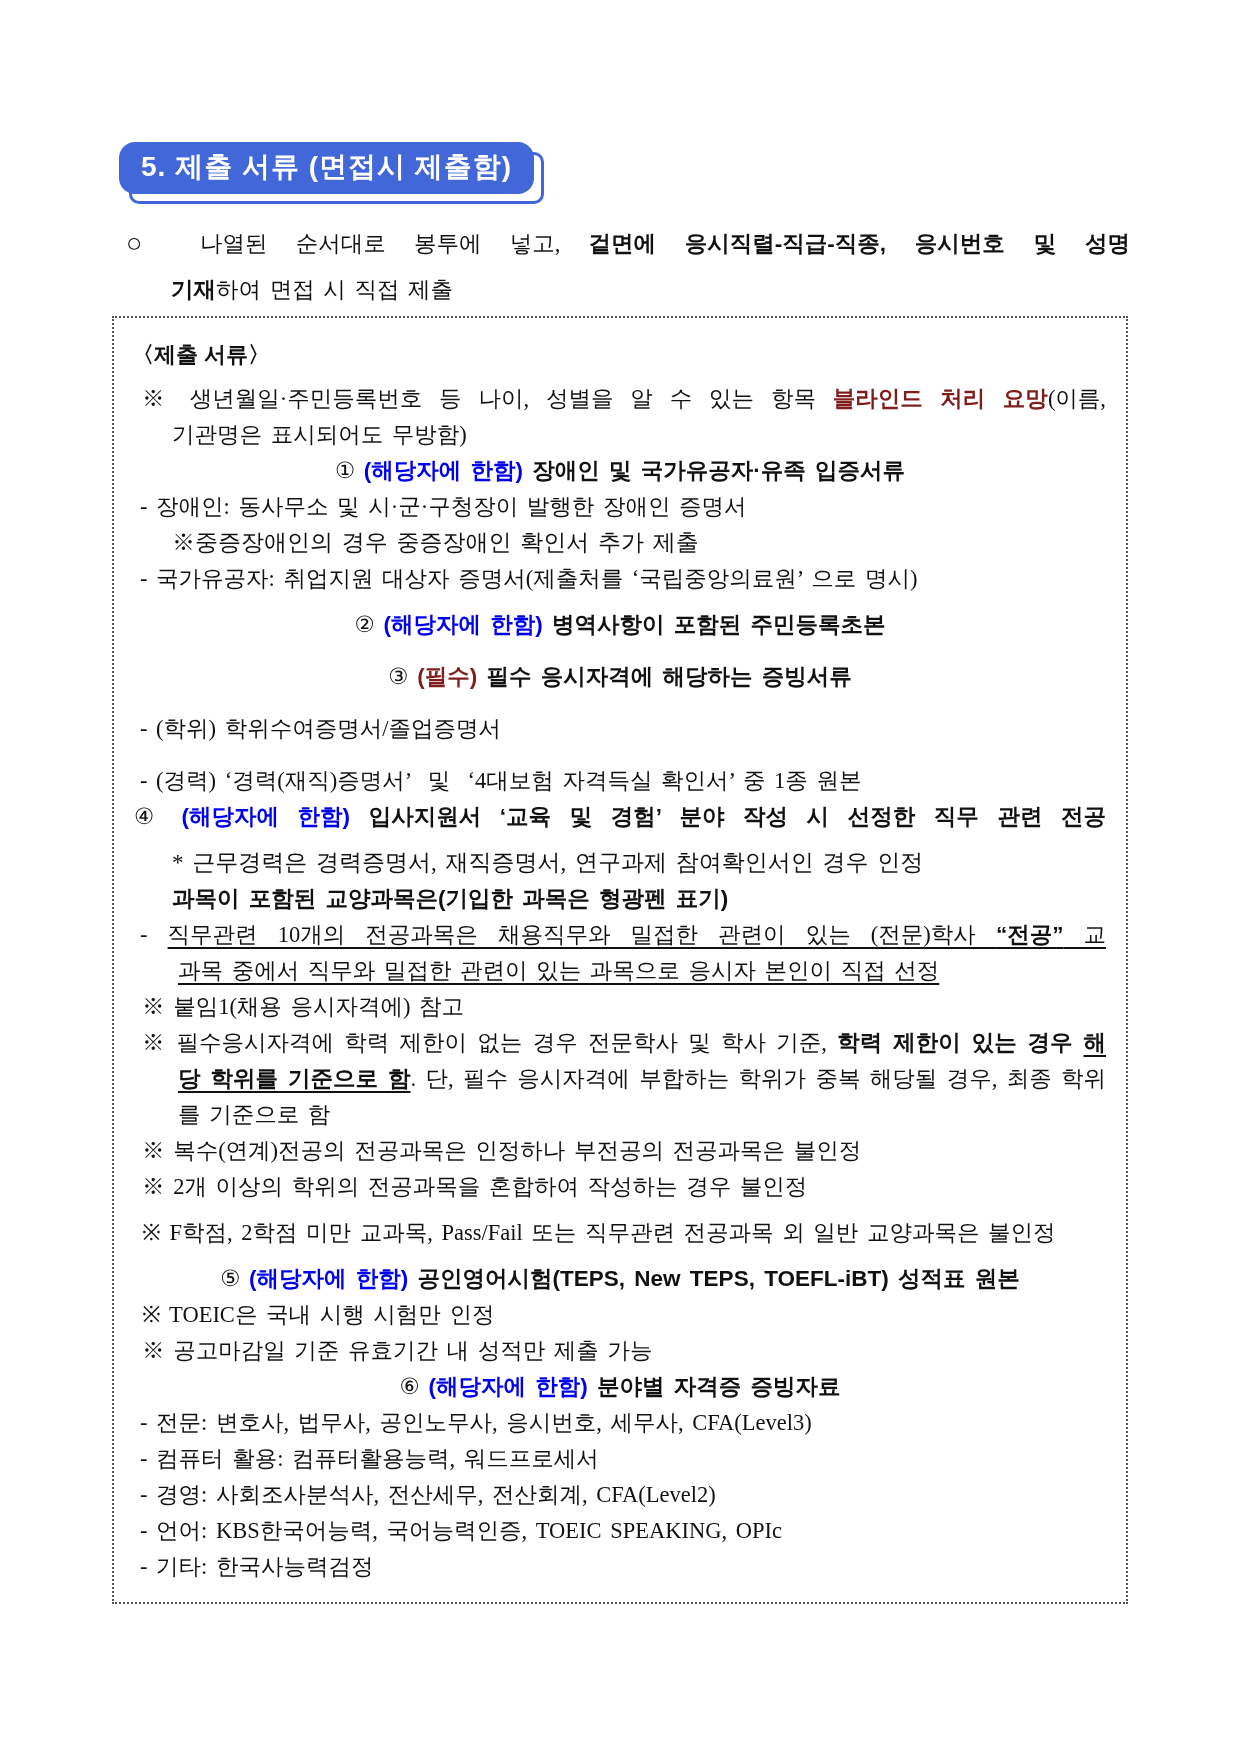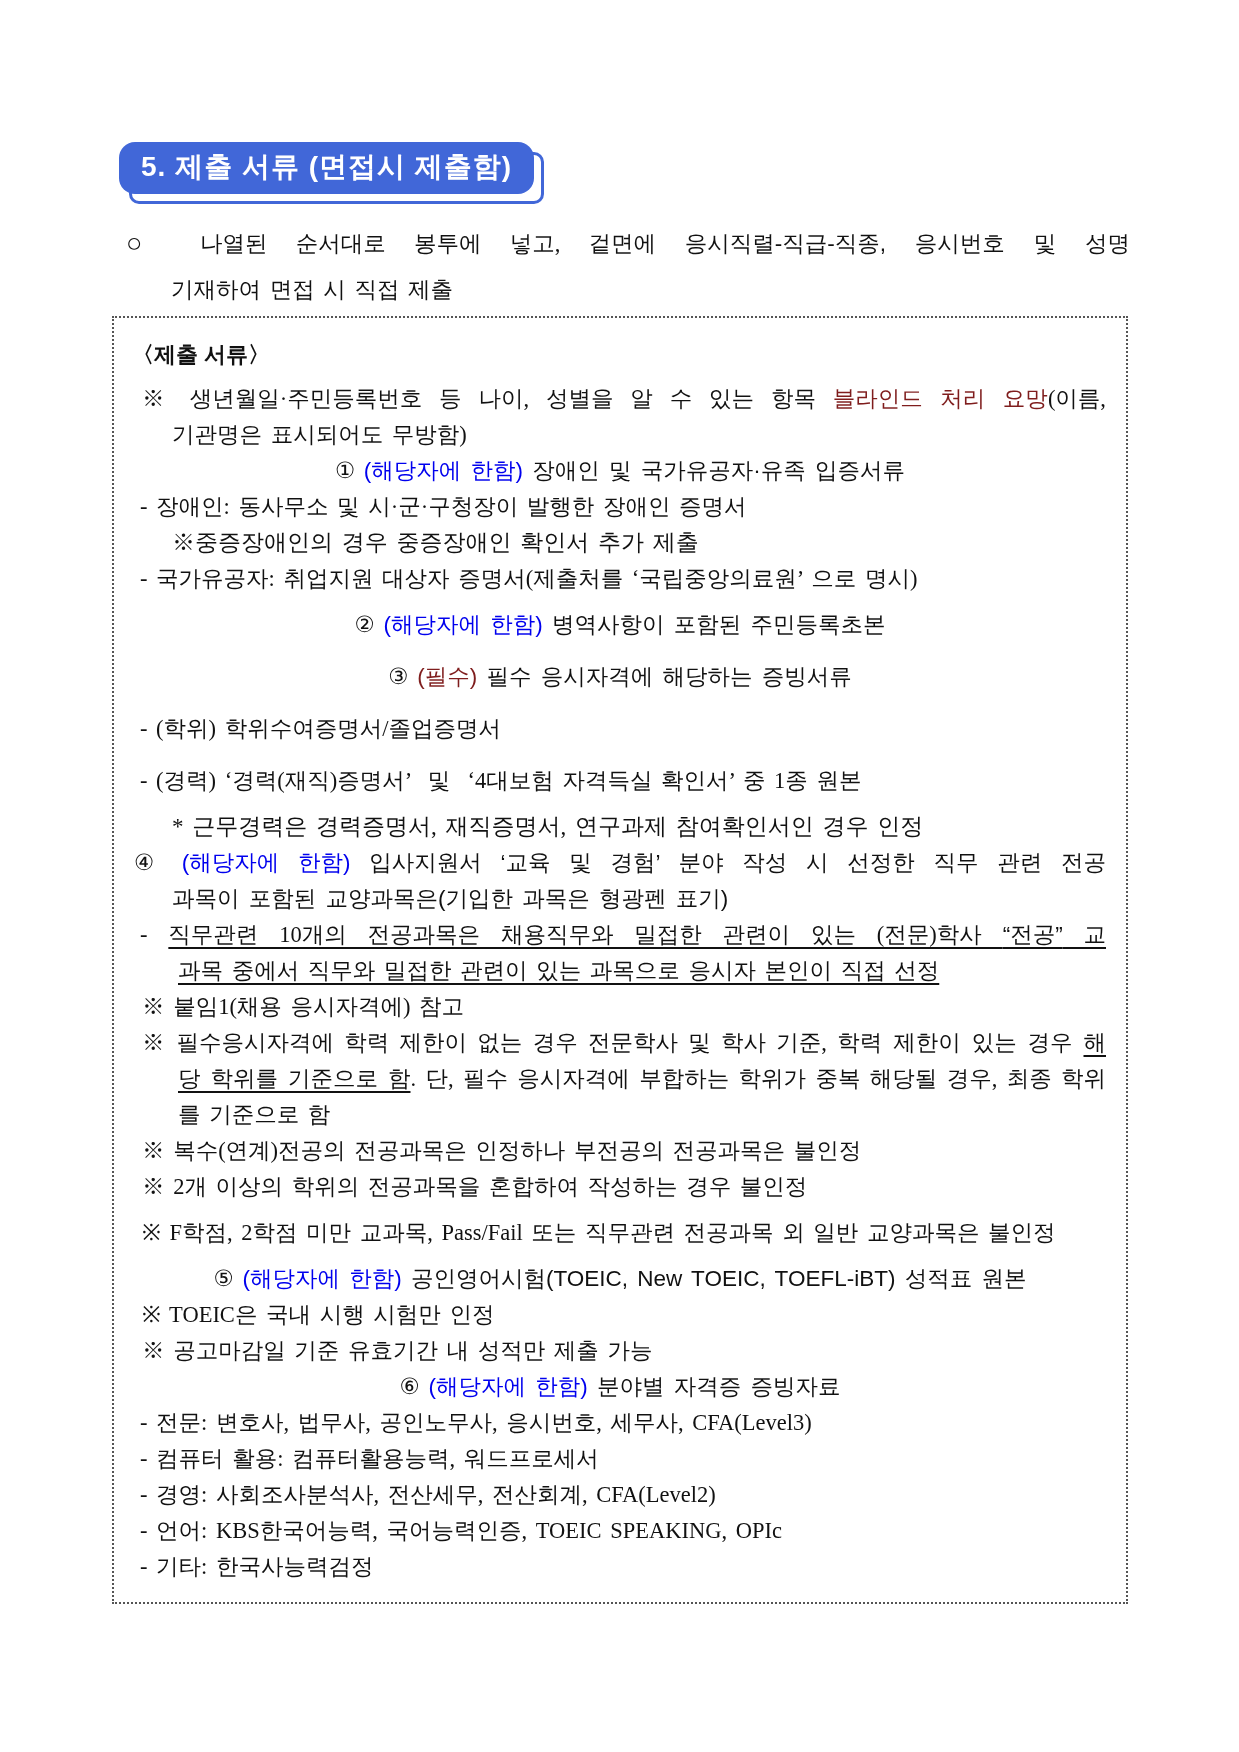--- a/index.html
+++ b/index.html
@@ -94,21 +94,21 @@
   .gap-sm{margin-top:16px;}
   .gap-md{margin-top:22px;}
   .just{text-align:justify;text-align-last:justify;}
 
   
   .seg{white-space:pre-wrap;}
   .s-plain{}
   .s-small{font-size:23px;margin-left:32px;}
   .s-bold,.s-blue,.s-red,.s-boldu{
     font-family:"Liberation Sans","DejaVu Sans",sans-serif;
-    font-weight:normal;
+    font-weight:bold;
     margin-top:28px;
   }
   .s-blue{color:#0000ee;}
   .s-red{color:#7f1d1d;}
   .s-u{text-decoration:underline;text-underline-offset:5px;}
   .s-boldu{text-decoration:underline;text-underline-offset:5px;}
 </style>
 </head>
 <body>
 
@@ -129,33 +129,33 @@
         <div class="line i2 just"><span class="seg s-plain">※ 생년월일·주민등록번호 등 나이, 성별을 알 수 있는 항목 </span><span class="seg s-red">블라인드 처리 요망</span><span class="seg s-plain">(이름,</span></div>
         <div class="line icont"><span class="seg s-plain">기관명은 표시되어도 무방함)</span></div>
         <div class="line i0"><span class="seg s-plain">① </span><span class="seg s-blue">(해당자에 한함) </span><span class="seg s-bold">장애인 및 국가유공자·유족 입증서류</span></div>
         <div class="line i1"><span class="seg s-plain">- 장애인: 동사무소 및 시·군·구청장이 발행한 장애인 증명서</span></div>
         <div class="line i1"><span class="seg s-small">※중증장애인의 경우 중증장애인 확인서 추가 제출</span></div>
         <div class="line i1"><span class="seg s-plain">- 국가유공자: 취업지원 대상자 증명서(제출처를 ‘국립중앙의료원’ 으로 명시)</span></div>
         <div class="line i0 gap-sm"><span class="seg s-plain">② </span><span class="seg s-blue">(해당자에 한함) </span><span class="seg s-bold">병역사항이 포함된 주민등록초본</span></div>
         <div class="line i0 gap-md"><span class="seg s-plain">③ </span><span class="seg s-red">(필수) </span><span class="seg s-bold">필수 응시자격에 해당하는 증빙서류</span></div>
         <div class="line i1 gap-md"><span class="seg s-plain">- (학위) 학위수여증명서/졸업증명서</span></div>
         <div class="line i1 gap-md"><span class="seg s-plain">- (경력) ‘경력(재직)증명서’  및  ‘4대보험 자격득실 확인서’ 중 1종 원본</span></div>
+        <div class="line i0 just"><span class="seg s-plain">④ </span><span class="seg s-blue">(해당자에 한함) </span><span class="seg s-bold">입사지원서 ‘교육 및 경험’ 분야 작성 시 선정한 직무 관련 전공</span></div>
         <div class="line i1 gap-sm"><span class="seg s-small">* 근무경력은 경력증명서, 재직증명서, 연구과제 참여확인서인 경우 인정</span></div>
-        <div class="line i0 just"><span class="seg s-plain">④ </span><span class="seg s-blue">(해당자에 한함) </span><span class="seg s-bold">입사지원서 ‘교육 및 경험’ 분야 작성 시 선정한 직무 관련 전공</span></div>
         <div class="line icont"><span class="seg s-bold">과목이 포함된 교양과목은(기입한 과목은 형광펜 표기)</span></div>
         <div class="line i1 just"><span class="seg s-plain">- </span><span class="seg s-u">직무관련 10개의 전공과목은 채용직무와 밀접한 관련이 있는 (전문)학사 </span><span class="seg s-boldu">“전공”</span><span class="seg s-u"> 교</span></div>
         <div class="line icont2"><span class="seg s-u">과목 중에서 직무와 밀접한 관련이 있는 과목으로 응시자 본인이 직접 선정</span></div>
         <div class="line i2"><span class="seg s-plain">※ 붙임1(채용 응시자격에) 참고</span></div>
         <div class="line i2 just"><span class="seg s-plain">※ 필수응시자격에 학력 제한이 없는 경우 전문학사 및 학사 기준, </span><span class="seg s-bold">학력 제한이 있는 경우 </span><span class="seg s-boldu">해</span></div>
         <div class="line icont2 just"><span class="seg s-boldu">당 학위를 기준으로 함</span><span class="seg s-plain">. 단, 필수 응시자격에 부합하는 학위가 중복 해당될 경우, 최종 학위</span></div>
         <div class="line icont2"><span class="seg s-plain">를 기준으로 함</span></div>
         <div class="line i2"><span class="seg s-plain">※ 복수(연계)전공의 전공과목은 인정하나 부전공의 전공과목은 불인정</span></div>
         <div class="line i2"><span class="seg s-plain">※ 2개 이상의 학위의 전공과목을 혼합하여 작성하는 경우 불인정</span></div>
         <div class="line i2 gap-sm"><span class="seg s-plain">※ F학점, 2학점 미만 교과목, Pass/Fail 또는 직무관련 전공과목 외 일반 교양과목은 불인정</span></div>
-        <div class="line i0 gap-sm"><span class="seg s-plain">⑤ </span><span class="seg s-blue">(해당자에 한함) </span><span class="seg s-bold">공인영어시험(TOEIC, New TOEIC, TOEFL-iBT) 성적표 원본</span></div>
+        <div class="line i0 gap-sm"><span class="seg s-plain">⑤ </span><span class="seg s-blue">(해당자에 한함) </span><span class="seg s-bold">공인영어시험(TEPS, New TEPS, TOEFL-iBT) 성적표 원본</span></div>
         <div class="line i2"><span class="seg s-plain">※ TOEIC은 국내 시행 시험만 인정</span></div>
         <div class="line i2"><span class="seg s-plain">※ 공고마감일 기준 유효기간 내 성적만 제출 가능</span></div>
         <div class="line i0"><span class="seg s-plain">⑥ </span><span class="seg s-blue">(해당자에 한함) </span><span class="seg s-bold">분야별 자격증 증빙자료</span></div>
         <div class="line i1"><span class="seg s-plain">- 전문: 변호사, 법무사, 공인노무사, 응시번호, 세무사, CFA(Level3)</span></div>
         <div class="line i1"><span class="seg s-plain">- 컴퓨터 활용: 컴퓨터활용능력, 워드프로세서</span></div>
         <div class="line i1"><span class="seg s-plain">- 경영: 사회조사분석사, 전산세무, 전산회계, CFA(Level2)</span></div>
         <div class="line i1"><span class="seg s-plain">- 언어: KBS한국어능력, 국어능력인증, TOEIC SPEAKING, OPIc</span></div>
         <div class="line i1"><span class="seg s-plain">- 기타: 한국사능력검정</span></div>
       </div>
   </div>

